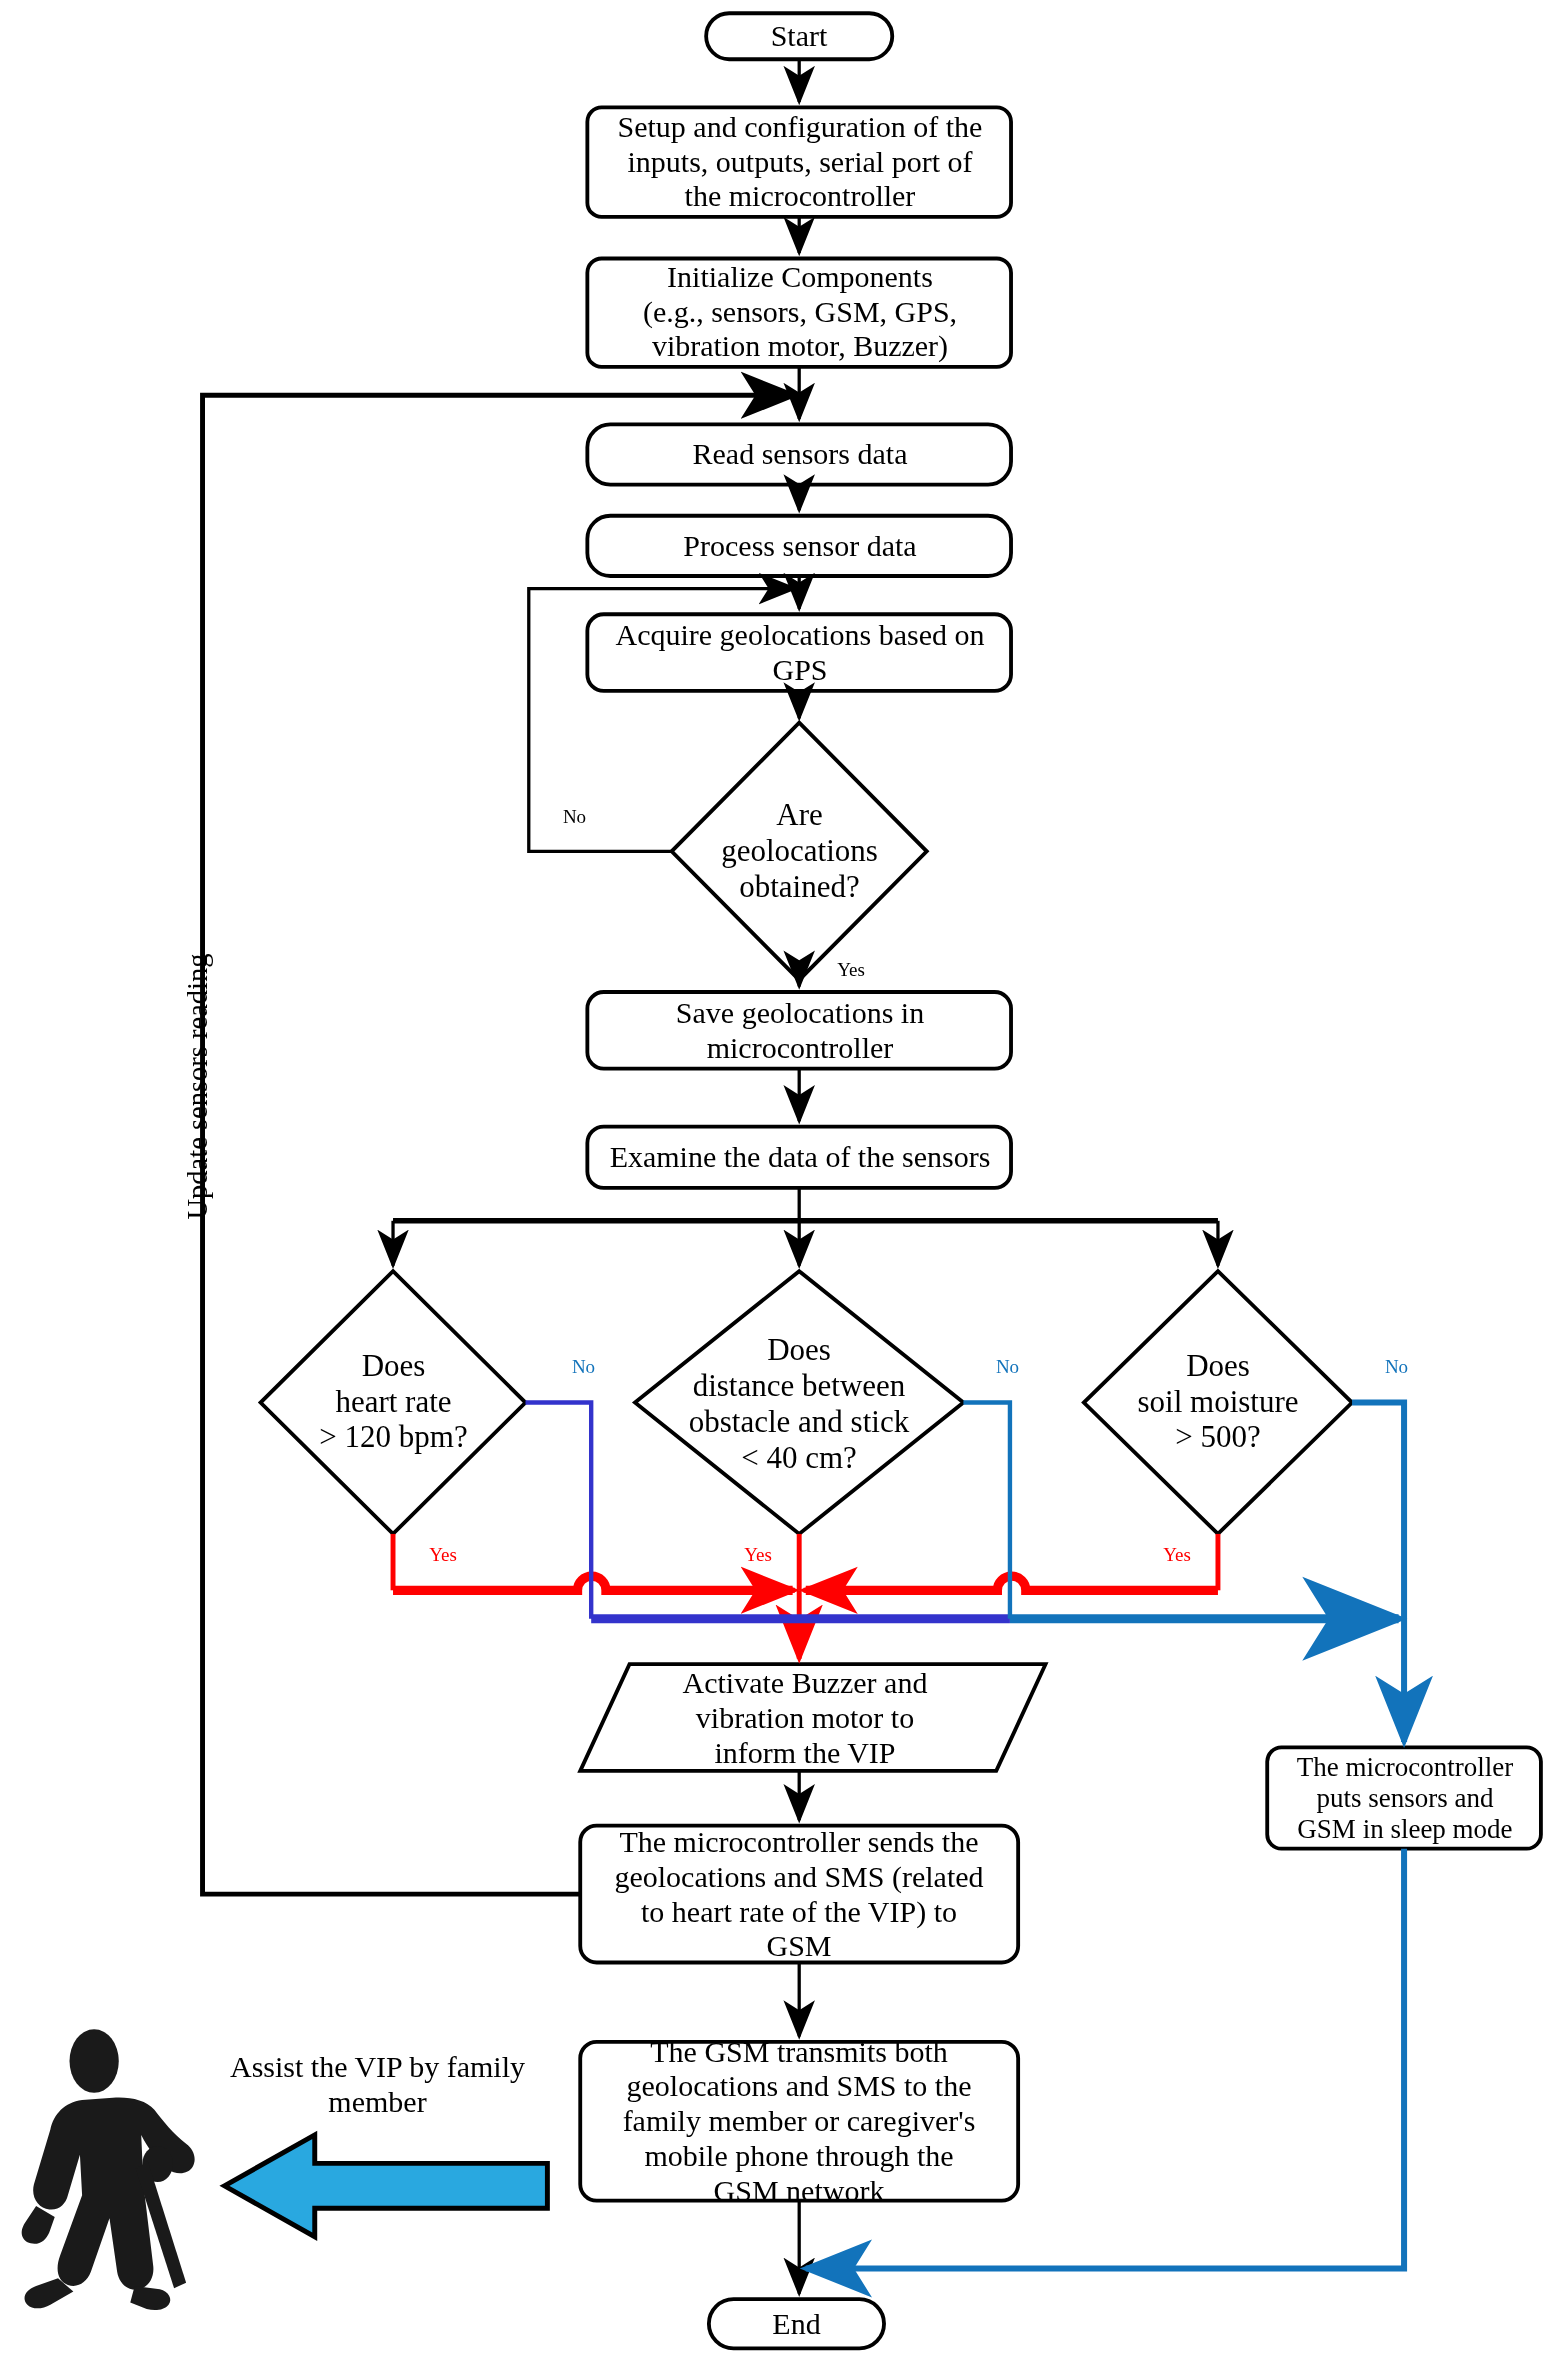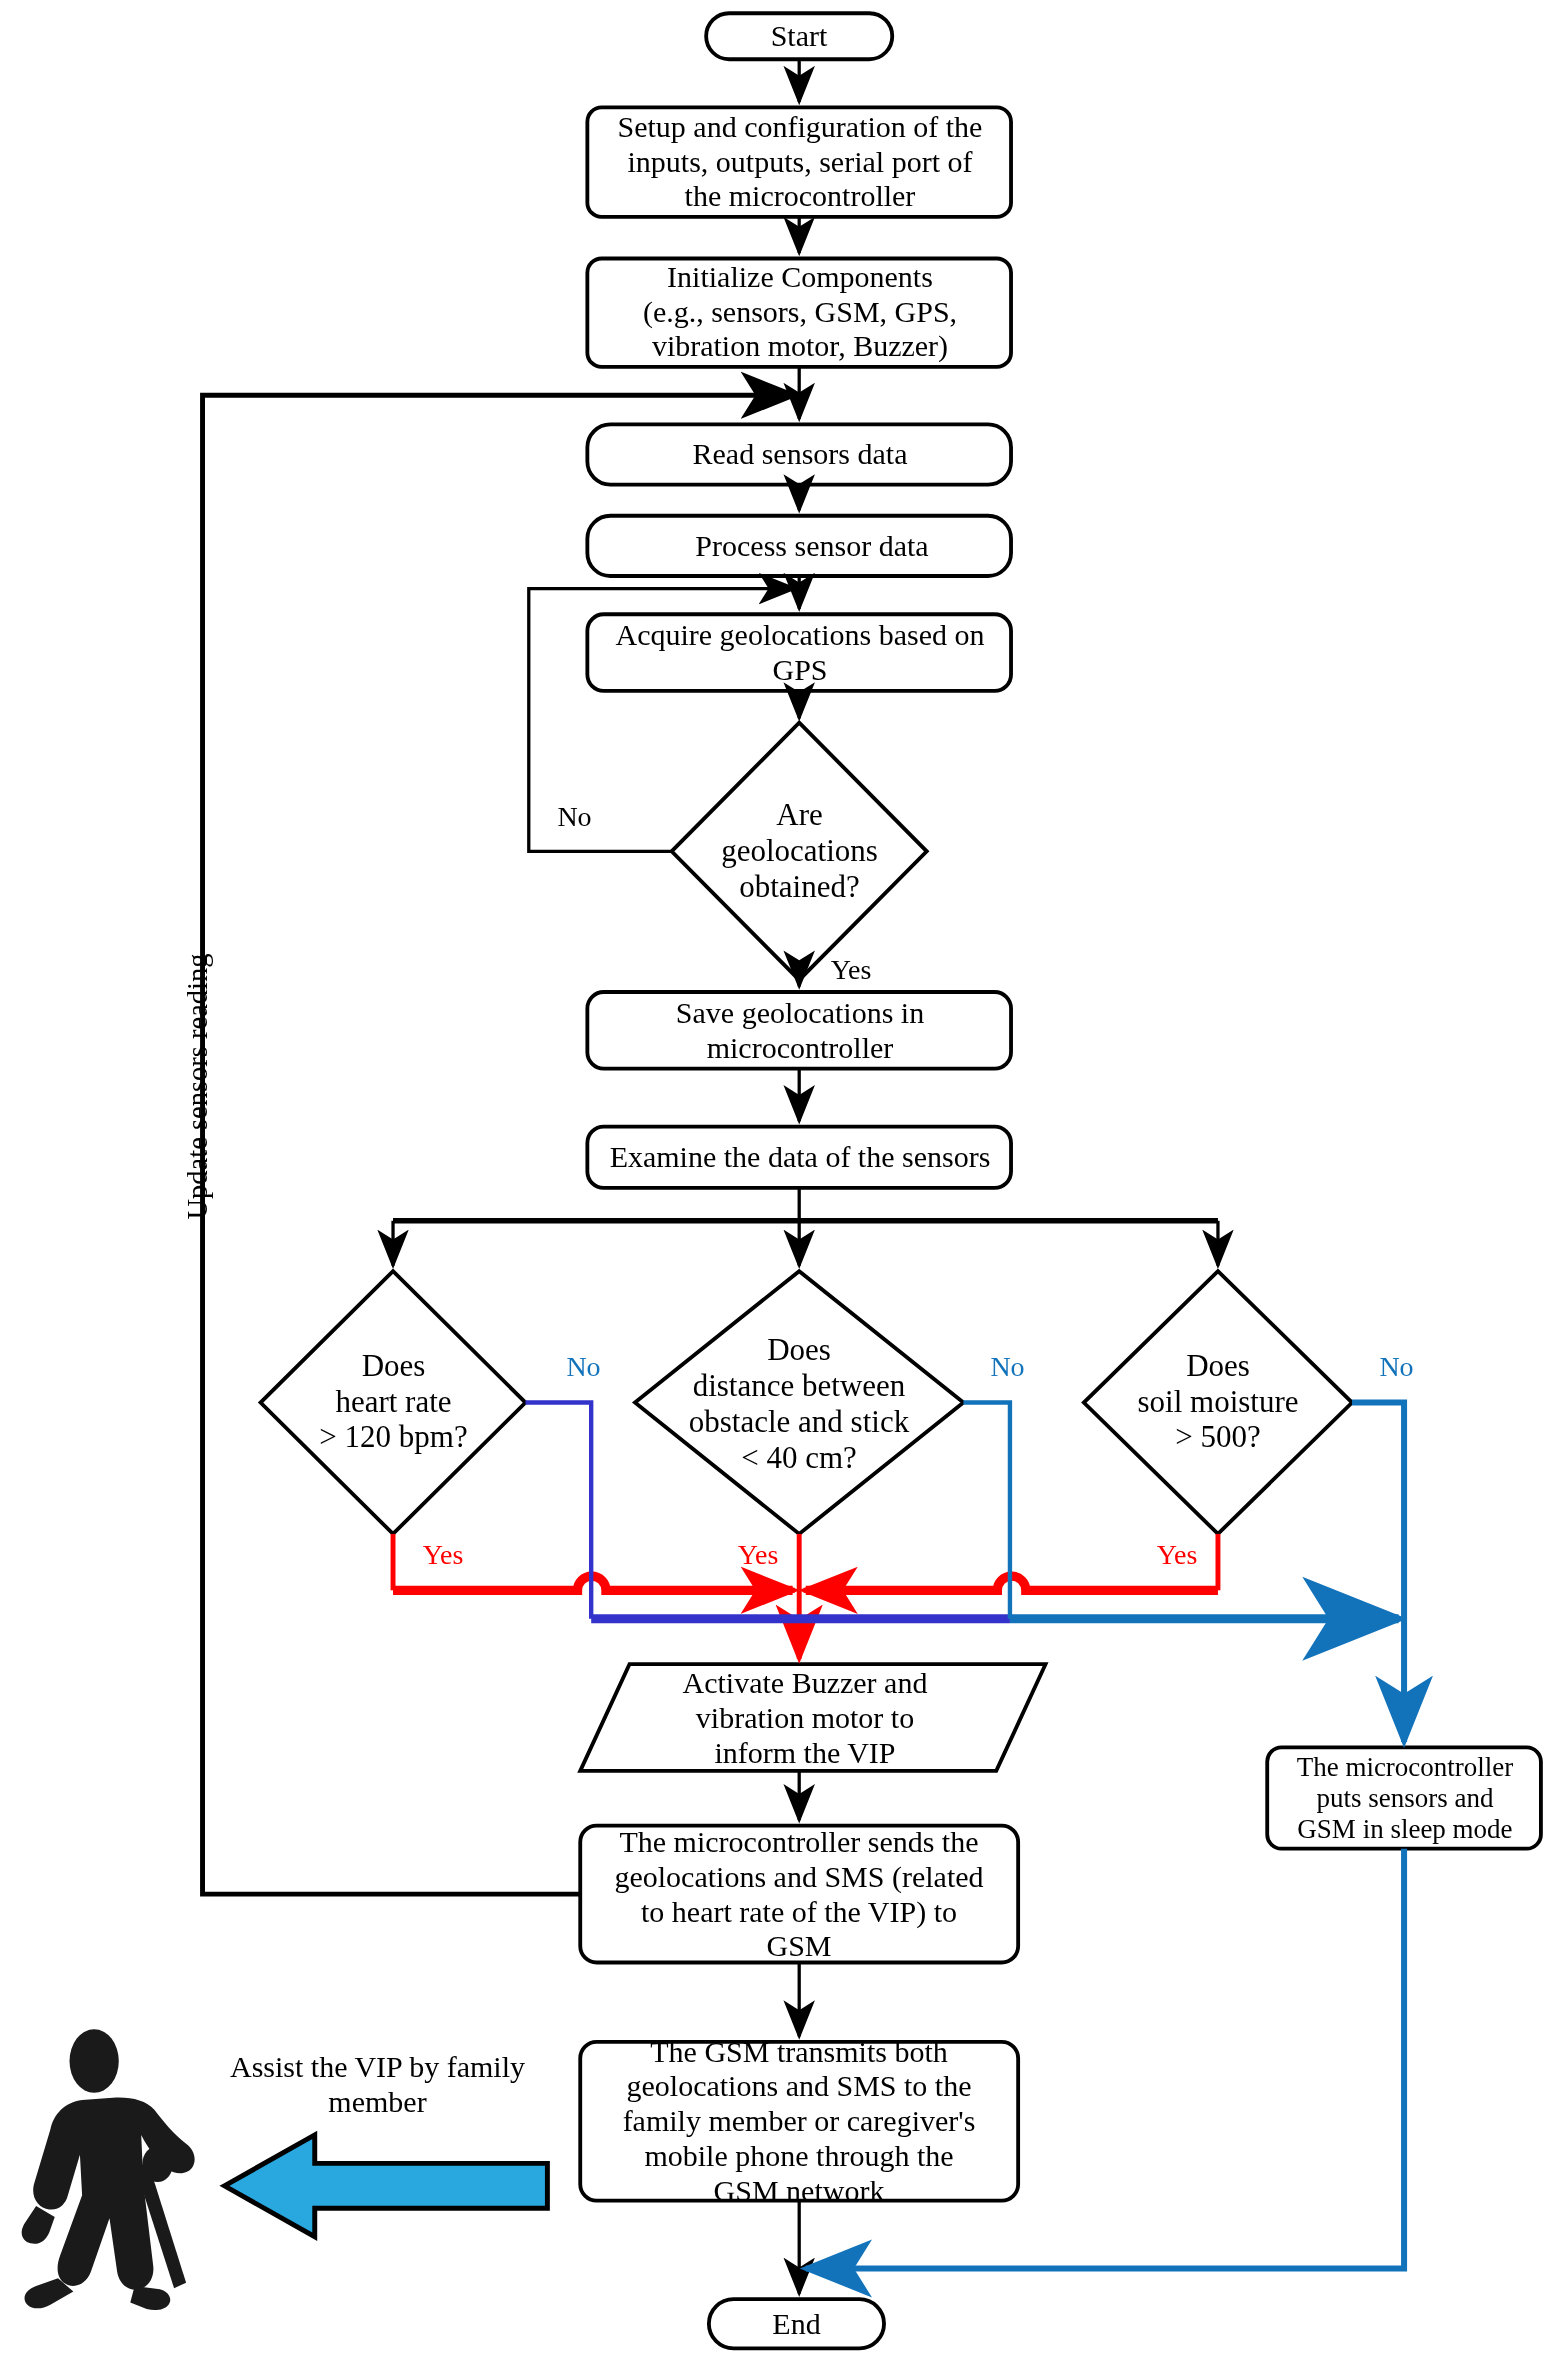--- a/index.html
+++ b/index.html
@@ -20,21 +20,21 @@
     text-align:center;
     color:#000;
     line-height:1.16;
     pointer-events:none;
     white-space:pre-line;
   }
   .t-start   { font-size:30px; }
   .t-proc    { font-size:30px; }
   .t-dec     { font-size:31px; }
   .t-small   { font-size:27px; }
-  .t-edge    { font-size:28px;font-family:Liberation Serif, serif; }
+  .t-edge    { font-size:19px;font-family:Liberation Serif, serif; }
   .t-yes     { color:#ff0000; }
   .t-no-blue { color:#1273bb; }
   .t-rot {
     transform-origin:center center;
     transform:rotate(-90deg);
     font-size:28.5px;
   }
 </style>
 </head>
 <body>
@@ -179,21 +179,21 @@
   <div class="lbl t-proc" style="left:588px; top:107px; width:424px; height:110px;">Setup and configuration of the
 inputs, outputs, serial port of
 the microcontroller</div>
 
   <div class="lbl t-proc" style="left:588px; top:258px; width:424px; height:108px;">Initialize Components
 (e.g., sensors, GSM,   GPS,
 vibration motor, Buzzer)</div>
 
   <div class="lbl t-proc" style="left:588px; top:424px; width:424px; height:60px;">Read sensors data</div>
 
-  <div class="lbl t-proc" style="left:600px; top:516px; width:424px; height:60px;">Process sensor data</div>
+  <div class="lbl t-proc" style="left:588px; top:516px; width:424px; height:60px;">Process sensor data</div>
 
   <div class="lbl t-proc" style="left:588px; top:614px; width:424px; height:77px;">Acquire geolocations based on
 GPS</div>
 
   <div class="lbl t-dec" style="left:694px; top:788px; width:211px; height:126px;">Are
 geolocations
 obtained?</div>
 
   <div class="lbl t-proc" style="left:588px; top:992px; width:424px; height:77px;">Save geolocations in
 microcontroller</div>

